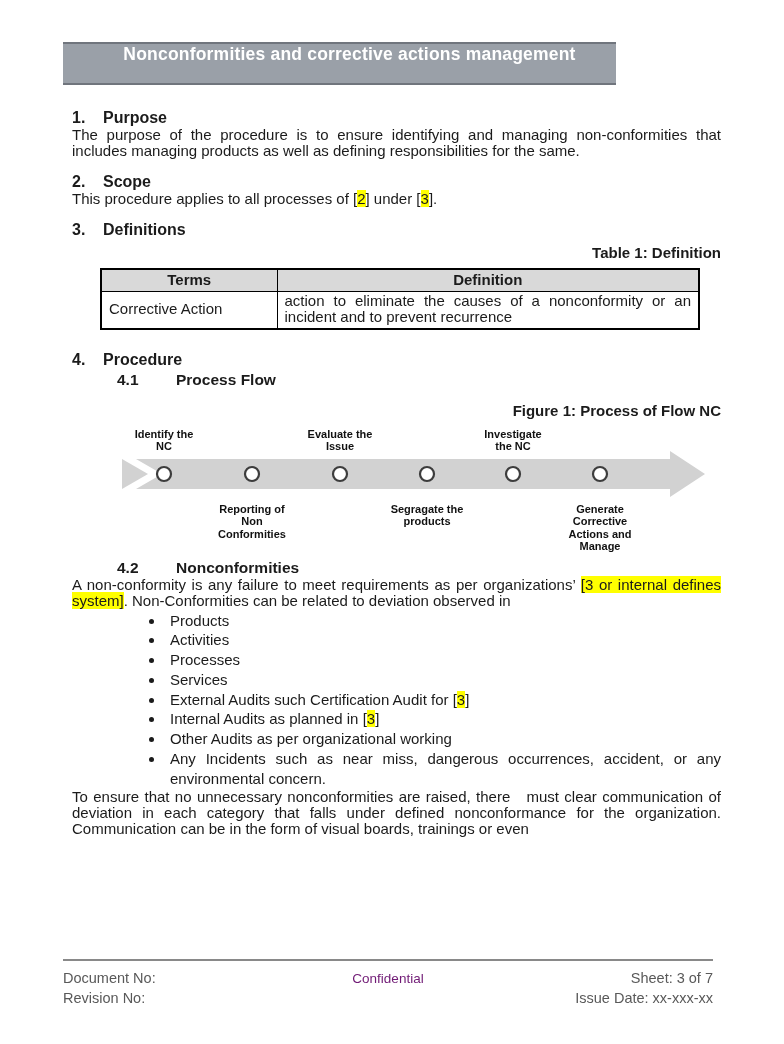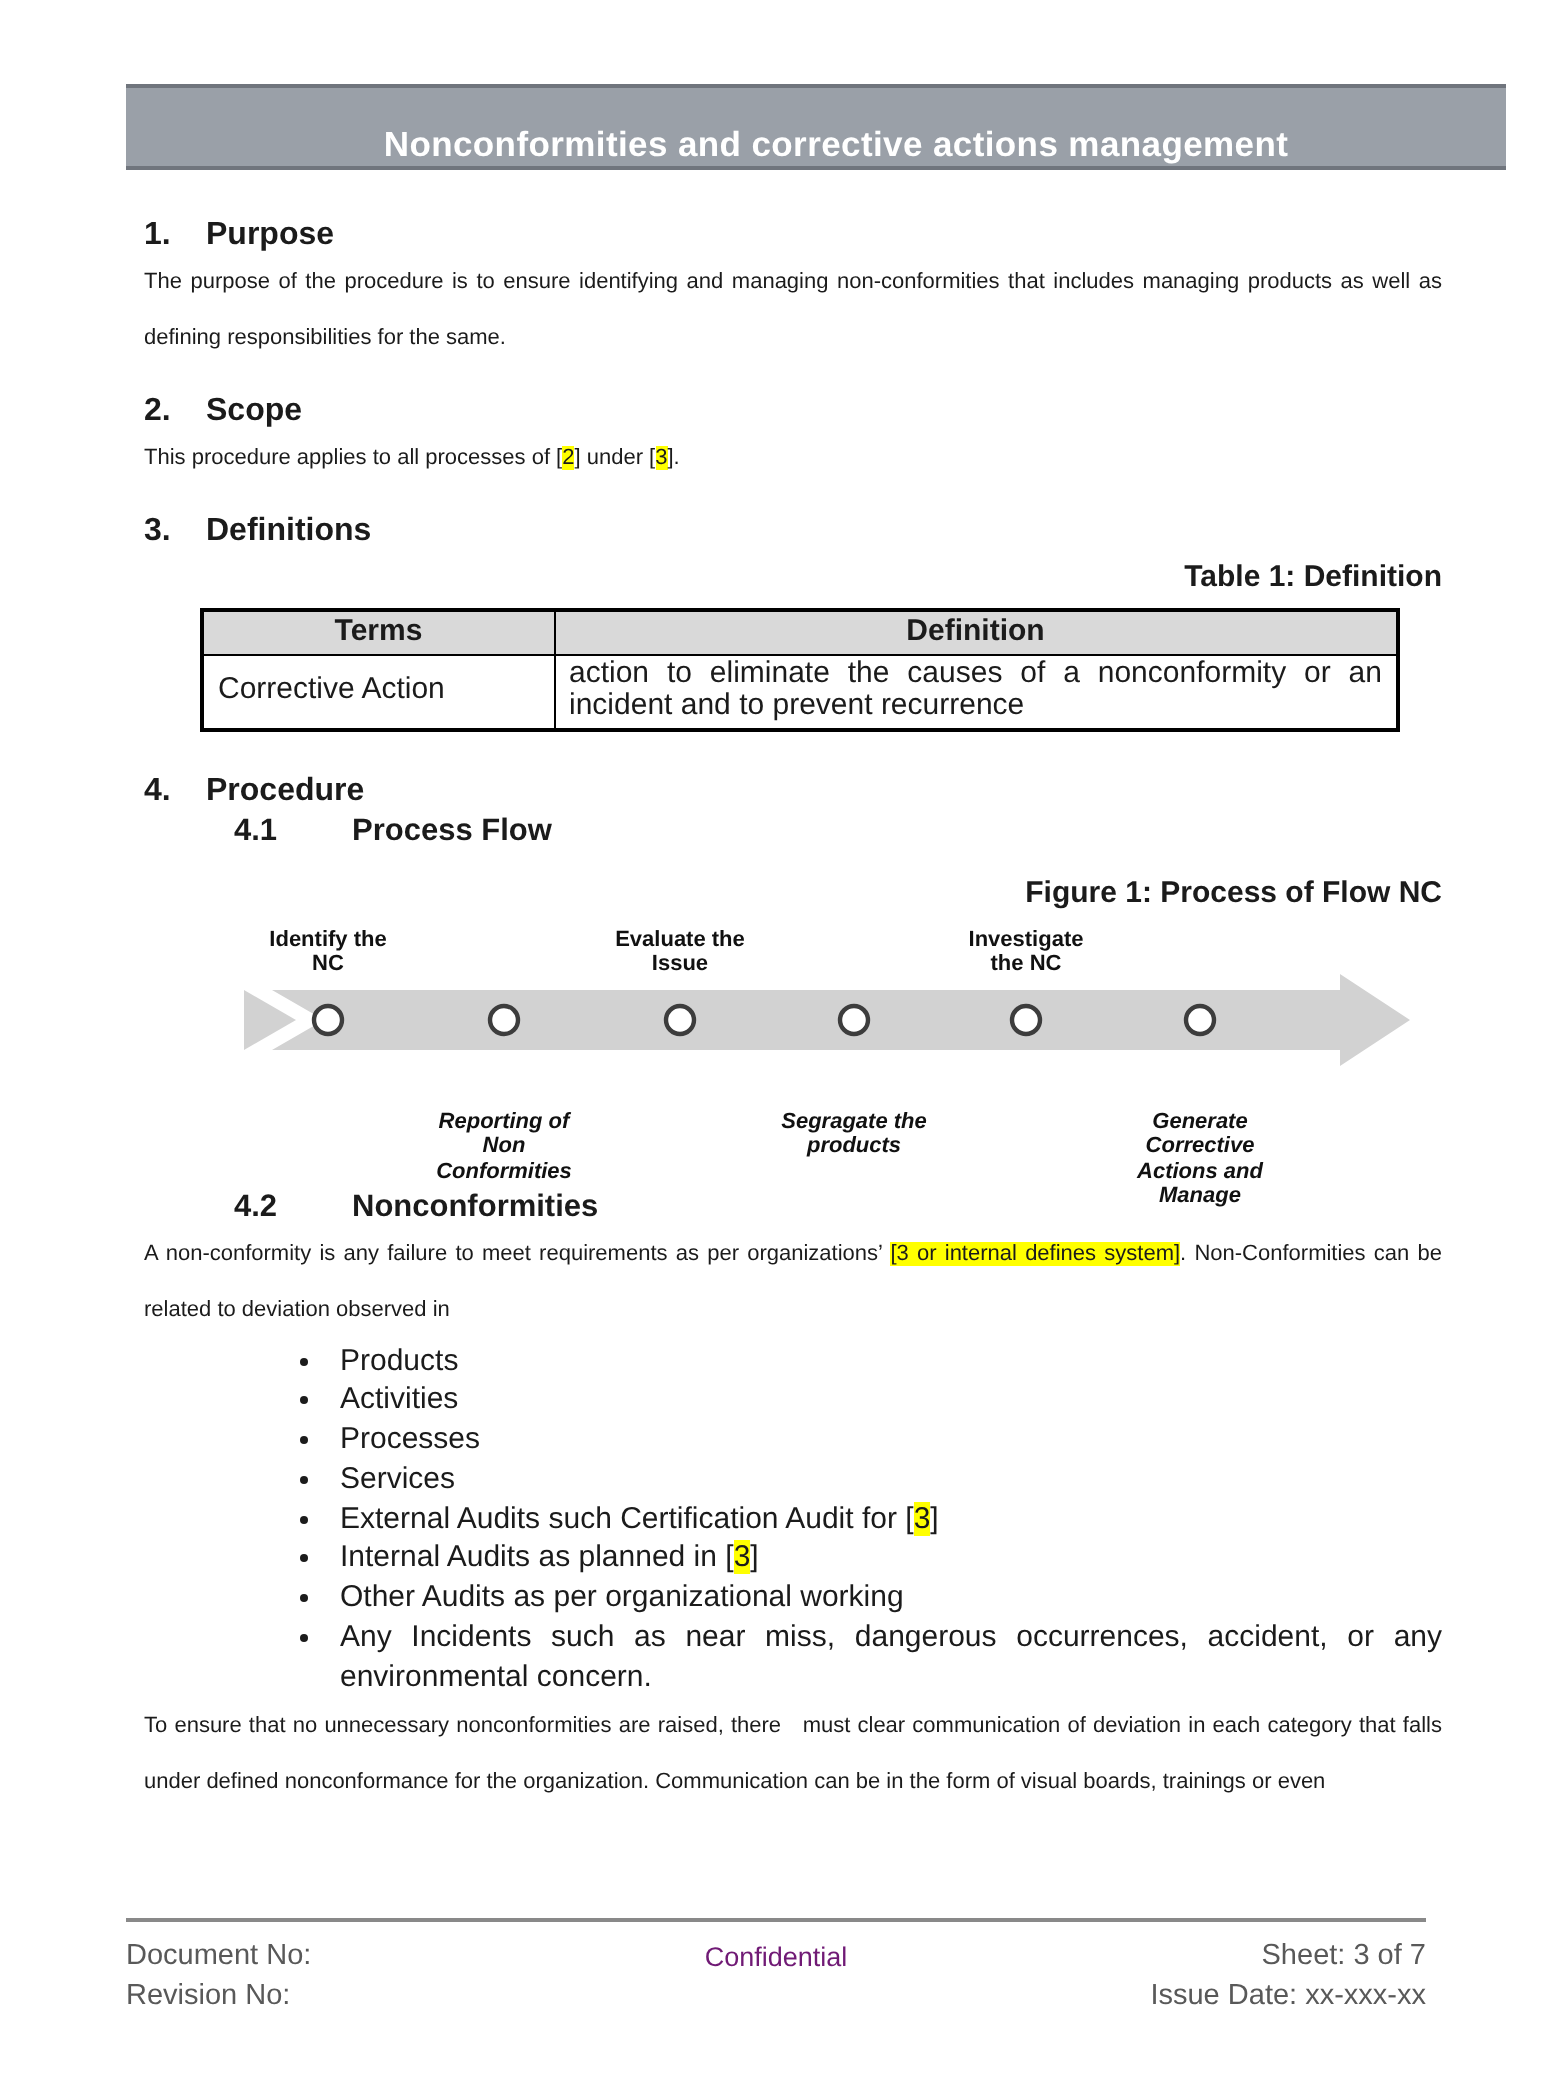--- a/index.html
+++ b/index.html
@@ -4,40 +4,40 @@
 <style>
   html,body { margin:0; padding:0; background:#e8e8e8; }
   .page {
     position:relative; width:784px; height:1044px; margin:0 auto;
     background:#ffffff; overflow:hidden;
     font-family:"Liberation Sans", sans-serif; color:#1b1b1b;
   }
 
   
   .banner {
-    position:absolute; left:63px; top:42px; width:690px; height:43px;
+    position:absolute; left:63px; top:42px; width:553px; height:43px;
     background:var(--banner-bg, #9aa0a8);
     border-top:2px solid var(--banner-border, #70757d);
     border-bottom:2px solid var(--banner-border, #70757d);
     box-sizing:border-box;
-    display:flex; align-items:flex-end; justify-content:center;padding-left:20px;
+    display:flex; align-items:flex-start; justify-content:center;padding-left:20px;
   }
   .banner-title {
     color:#ffffff; font-size:17.5px; font-weight:bold; letter-spacing:.2px;
   }
 
   
   .content { position:absolute; left:72px; top:96px; width:649px; }
 
   .h-sec { display:flex; font-size:16px; font-weight:bold; margin:0; }
   .h-sec .num { width:31px; flex:0 0 31px; }
   .h-sub { display:flex; font-size:15.5px; font-weight:bold; margin:0 0 0 45px;gap:13px; }
   .h-sub .num { width:46px; flex:0 0 46px; }
 
-  p.body-p { font-size:11px; line-height:28px; margin:0; text-align:justify; }
+  p.body-p { font-size:15px; line-height:16px; margin:0; text-align:justify; }
   .hl { background:var(--highlight, #ffff00); }
 
   .caption { font-size:15px; font-weight:bold; text-align:right; margin:0; }
 
   
   .mt-purpose-h { margin-top:13px; }
   .mt-purpose-p { margin-top:10px; }
   .mt-scope-h   { margin-top:14px; }
   .mt-scope-p   { margin-top:10px; }
   .mt-def-h     { margin-top:14px; }
@@ -68,21 +68,21 @@
 
   
   .flow { position:relative; height:122px; margin-top:8px; }
   .flow-svg { position:absolute; left:50px; top:24px; }
   .flow-label {
     position:absolute; transform:translateX(-50%);
     font-size:11px; font-weight:bold; line-height:12.5px;
     text-align:center; white-space:pre-line; color:#111;
   }
   .flow-label.above { top:1px; }
-  .flow-label.below { top:92px;font-style:italic; }
+  .flow-label.below { top:76px; }
 
   
   ul.nc-list { margin:2px 0 0 0; padding-left:93px; }
   ul.nc-list li {
     font-size:15px; line-height:19.8px; text-align:justify;
     padding-left:5px;
   }
 
   
   .footer {

